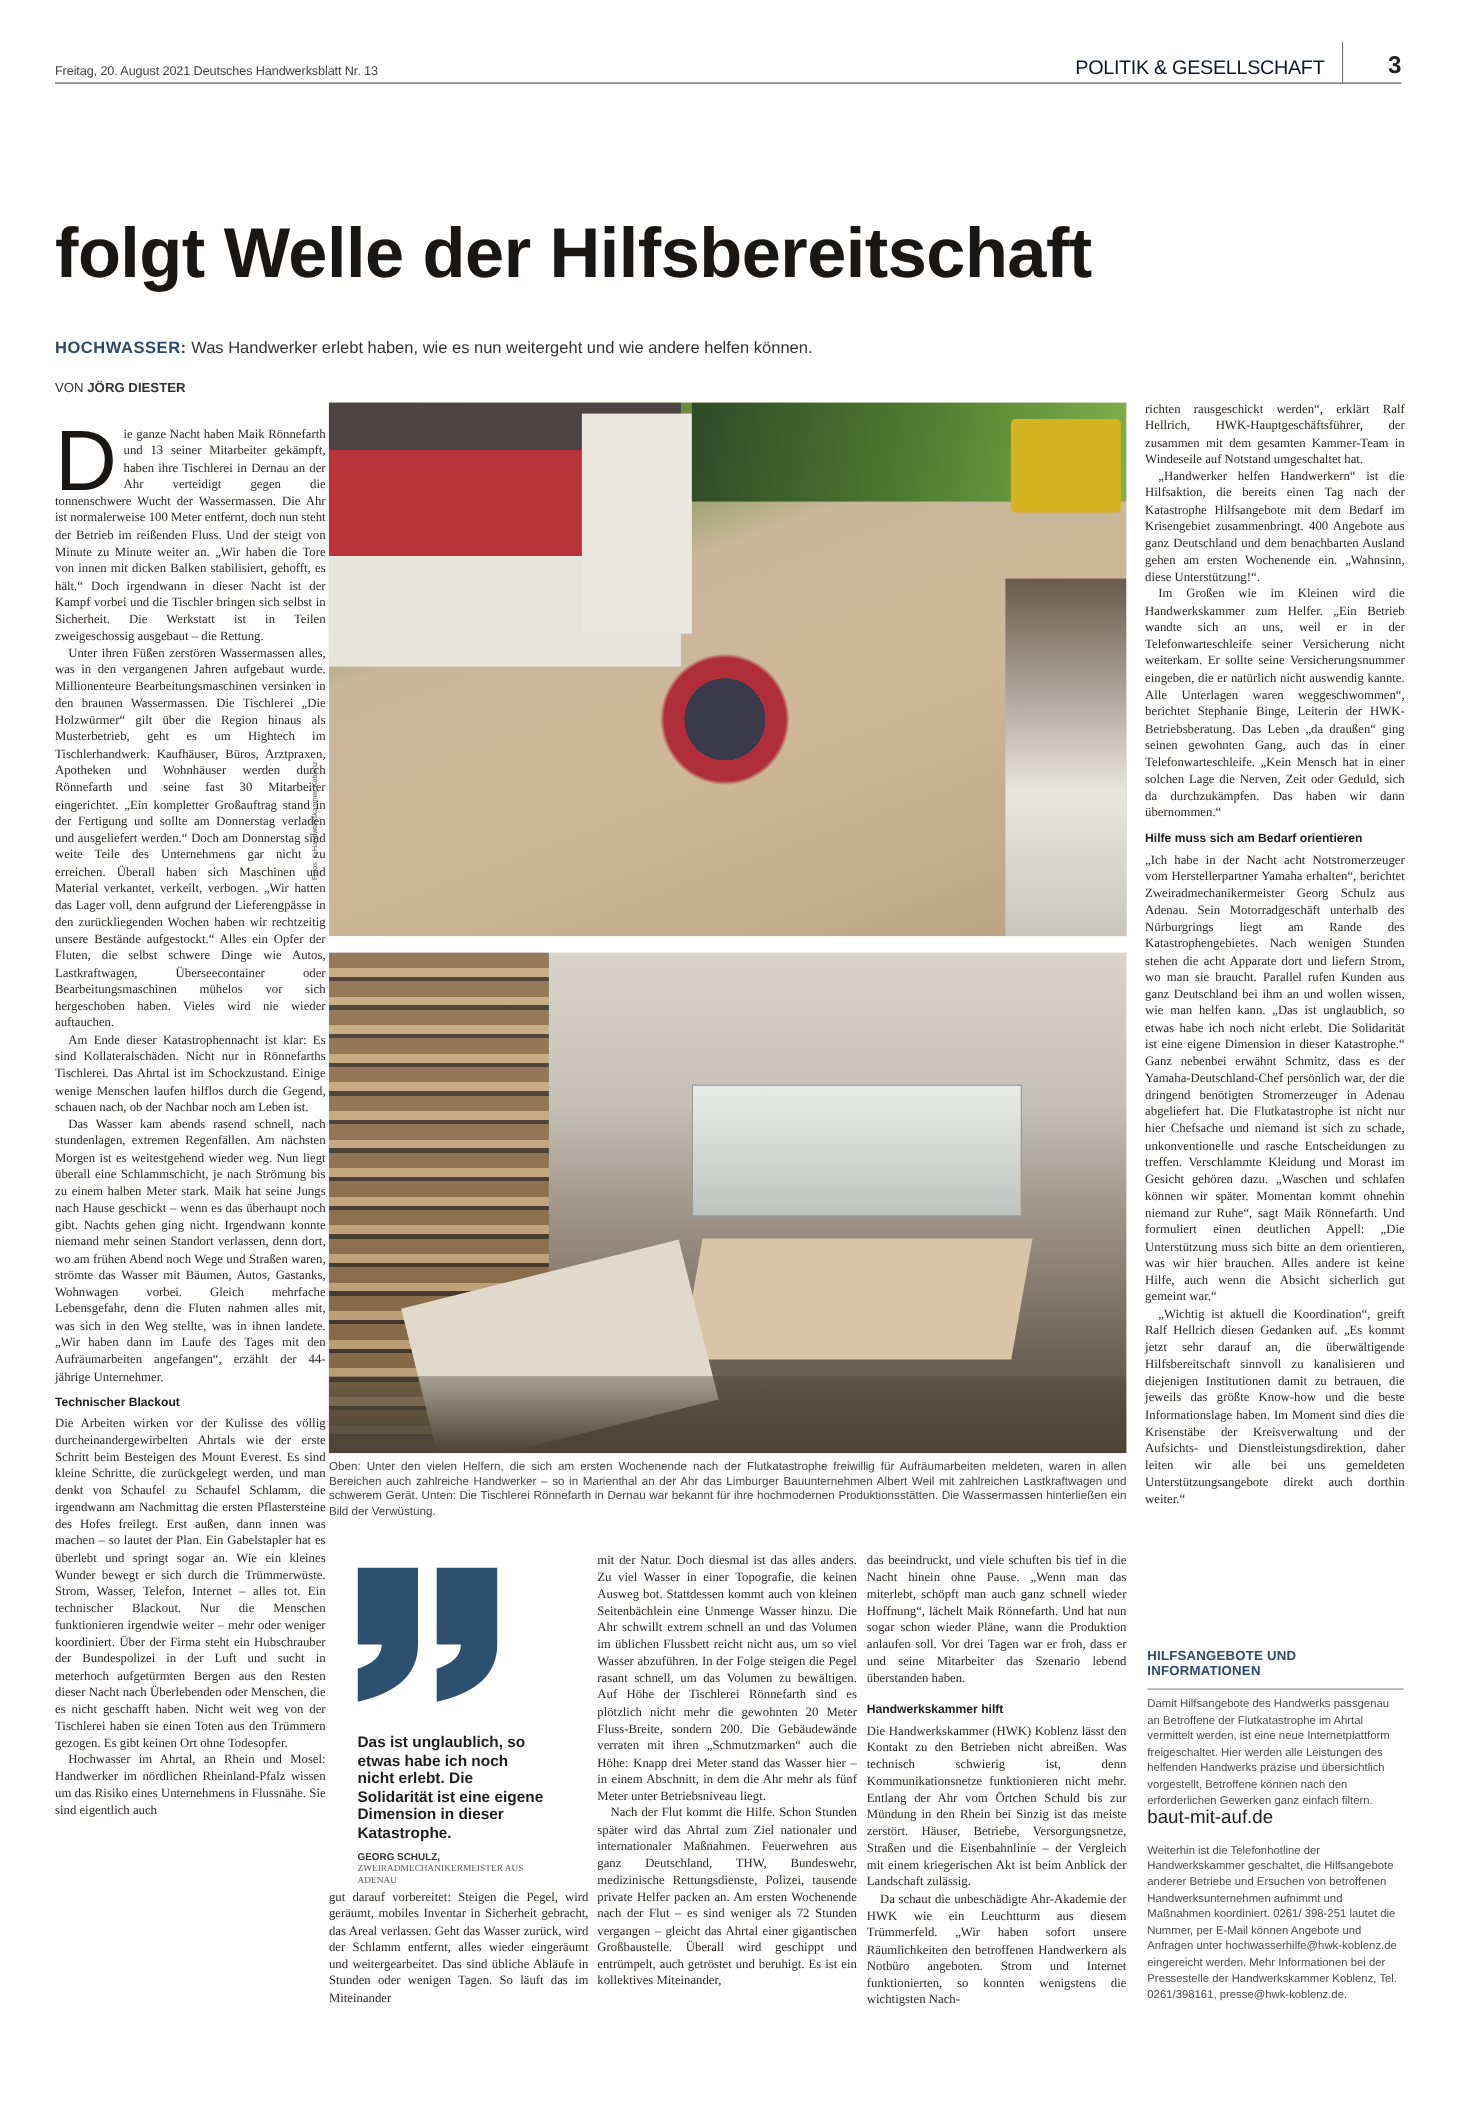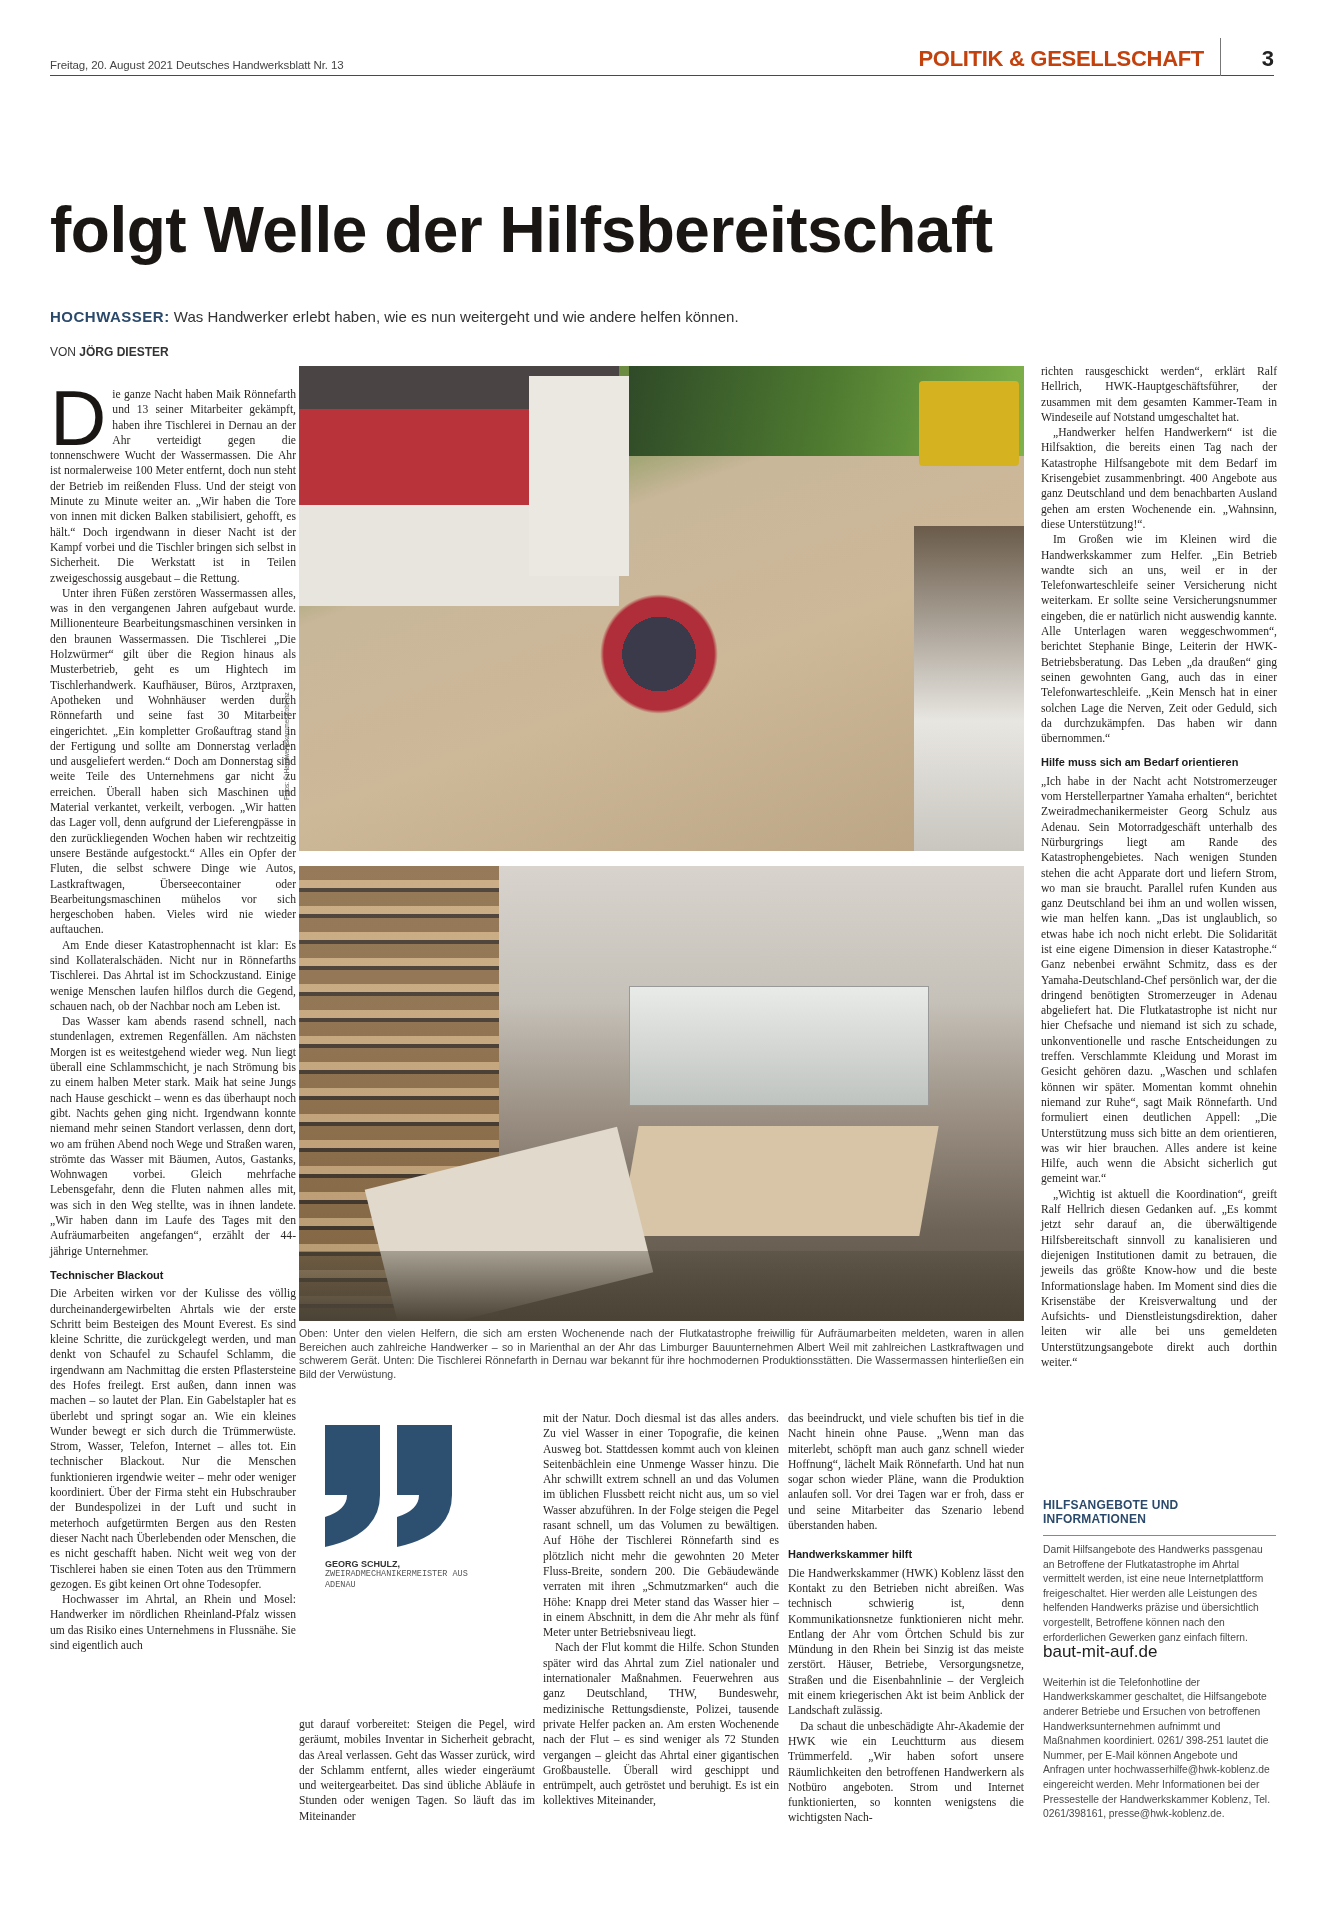--- a/index.html
+++ b/index.html
@@ -1,21 +1,21 @@
 <!DOCTYPE html>
 <html><head>
 <meta charset="utf-8">
 <style>
   * { box-sizing: border-box; margin: 0; padding: 0; }
   html, body { width: 1326px; height: 1932px; background: #ffffff; overflow: hidden; }
   body { position: relative; font-family: "Liberation Serif", serif; color: #231f20; }
 
   .header { position: absolute; left: 50px; top: 40px; width: 1224px; height: 36px; border-bottom: 1.5px solid #4a4a4a; }
   .header .meta { position: absolute; left: 0; bottom: 4px; font-family: "Liberation Sans", sans-serif; font-size: 11.5px; color: #444; letter-spacing: -0.1px; }
-  .header .section { position: absolute; right: 70px; bottom: 3px; font-family: "Liberation Sans", sans-serif; font-size: 22px; font-weight: bold; color: #c2410c; letter-spacing: -0.3px; }
+  .header .section { position: absolute; right: 70px; bottom: 3px; font-family: "Liberation Sans", sans-serif; font-size: 18px; font-weight: normal; color: #0f172a; letter-spacing: -0.3px; }
   .header .vsep { position: absolute; right: 53px; top: -2px; height: 38px; border-left: 1px solid #777; }
   .header .pagenum { position: absolute; right: 0; bottom: 3px; font-family: "Liberation Sans", sans-serif; font-size: 22px; font-weight: bold; color: #222; }
 
   .headline { position: absolute; left: 50px; top: 122px; width: 1224px; font-family: "Liberation Sans", sans-serif; font-size: 64px; line-height: 72px; color: #1a1614; letter-spacing: -0.5px; }
   .kicker { position: absolute; left: 50px; top: 308px; font-family: "Liberation Sans", sans-serif; font-size: 15px; color: #333; }
   .kicker .k { font-weight: bold; color: #2b4a6b; letter-spacing: 0.5px; }
 
   .byline { position: absolute; left: 50px; top: 345px; font-family: "Liberation Sans", sans-serif; font-size: 12px; color: #333; }
   .byline b { font-weight: bold; }
 
@@ -51,21 +51,21 @@
   .photo2 .water { position: absolute; left: 0; bottom: 0; width: 725px; height: 70px; background: linear-gradient(180deg, rgba(80,74,60,0.4), #4a4336); }
 
   .photo-credit { position: absolute; left: 283px; top: 800px; transform-origin: left top; transform: rotate(-90deg); font-family: "Liberation Sans", sans-serif; font-size: 6.5px; color: #555; white-space: nowrap; width: 160px; }
 
   .caption { position: absolute; left: 299px; top: 1327px; width: 725px; font-family: "Liberation Sans", sans-serif; font-size: 10.6px; line-height: 13.5px; color: #444; text-align: justify; }
 
   .quote { position: absolute; left: 325px; top: 1425px; width: 170px; }
   .quote .marks { width: 140px; height: 125px; display: block; }
   .quote .qtext { margin-top: 25px; font-family: "Liberation Sans", sans-serif; font-weight: bold; font-size: 14px; line-height: 16.5px; color: #1e1e1e; }
   .quote .qauth { margin-top: 9px; font-family: "Liberation Sans", sans-serif; font-weight: bold; font-size: 9px; color: #333; }
-  .quote .qrole { font-family: Liberation Mono, monospace; font-size: 8.5px; line-height: 11px; color: #555; }
+  .quote .qrole { font-family: Liberation Serif, serif; font-size: 8.5px; line-height: 11px; color: #555; }
 
   .infobox { position: absolute; left: 1043px; top: 1498px; width: 233px; }
   .infobox h3 { font-family: "Liberation Sans", sans-serif; font-size: 12px; line-height: 14px; font-weight: bold; color: #2b4a6b; letter-spacing: 0.2px; padding-bottom: 9px; border-bottom: 1px solid #888; }
   .infobox p { font-family: "Liberation Sans", sans-serif; font-size: 10.3px; line-height: 14.6px; color: #4a4a4a; margin-top: 7px; }
   .infobox .url { font-family: "Liberation Sans", sans-serif; font-size: 17px; font-weight: normal; color: #1e1e1e; margin-top: 0; }
 </style>
 </head>
 <body>
 
 <div class="header">
@@ -116,20 +116,21 @@
   <div class="water"></div>
 </div>
 
 <p class="caption">Oben: Unter den vielen Helfern, die sich am ersten Wochenende nach der Flutkatastrophe freiwillig für Aufräumarbeiten meldeten, waren in allen Bereichen auch zahlreiche Handwerker – so in Marienthal an der Ahr das Limburger Bauunternehmen Albert Weil mit zahlreichen Lastkraftwagen und schwerem Gerät. Unten: Die Tischlerei Rönnefarth in Dernau war bekannt für ihre hochmodernen Produktionsstätten. Die Wassermassen hinterließen ein Bild der Verwüstung.</p>
 
 <div class="quote">
   <svg class="marks" viewBox="0 0 140 125">
     <path d="M0 0 H55 V70 Q55 110 0 122 V92 Q22 85 22 70 H0 Z" fill="#2e5070"></path>
     <path d="M72 0 H127 V70 Q127 110 72 122 V92 Q94 85 94 70 H72 Z" fill="#2e5070"></path>
   </svg>
+  <div class="qtext">Das ist unglaublich, so etwas habe ich noch nicht erlebt. Die Solidarität ist eine eigene Dimension in dieser Katastrophe.</div>
   <div class="qauth">GEORG SCHULZ,</div>
   <div class="qrole">ZWEIRADMECHANIKERMEISTER AUS ADENAU</div>
 </div>
 
 <div class="col col2">
   <p class="noind">gut darauf vorbereitet: Steigen die Pegel, wird geräumt, mobiles Inventar in Sicherheit gebracht, das Areal verlassen. Geht das Wasser zurück, wird der Schlamm entfernt, alles wieder eingeräumt und weitergearbeitet. Das sind übliche Abläufe in Stunden oder wenigen Tagen. So läuft das im Miteinander</p>
 </div>
 
 <div class="col col3">
   <p class="noind">mit der Natur. Doch diesmal ist das alles anders. Zu viel Wasser in einer Topografie, die keinen Ausweg bot. Stattdessen kommt auch von kleinen Seitenbächlein eine Unmenge Wasser hinzu. Die Ahr schwillt extrem schnell an und das Volumen im üblichen Flussbett reicht nicht aus, um so viel Wasser abzuführen. In der Folge steigen die Pegel rasant schnell, um das Volumen zu bewältigen. Auf Höhe der Tischlerei Rönnefarth sind es plötzlich nicht mehr die gewohnten 20 Meter Fluss-Breite, sondern 200. Die Gebäudewände verraten mit ihren „Schmutzmarken“ auch die Höhe: Knapp drei Meter stand das Wasser hier – in einem Abschnitt, in dem die Ahr mehr als fünf Meter unter Betriebsniveau liegt.</p>

